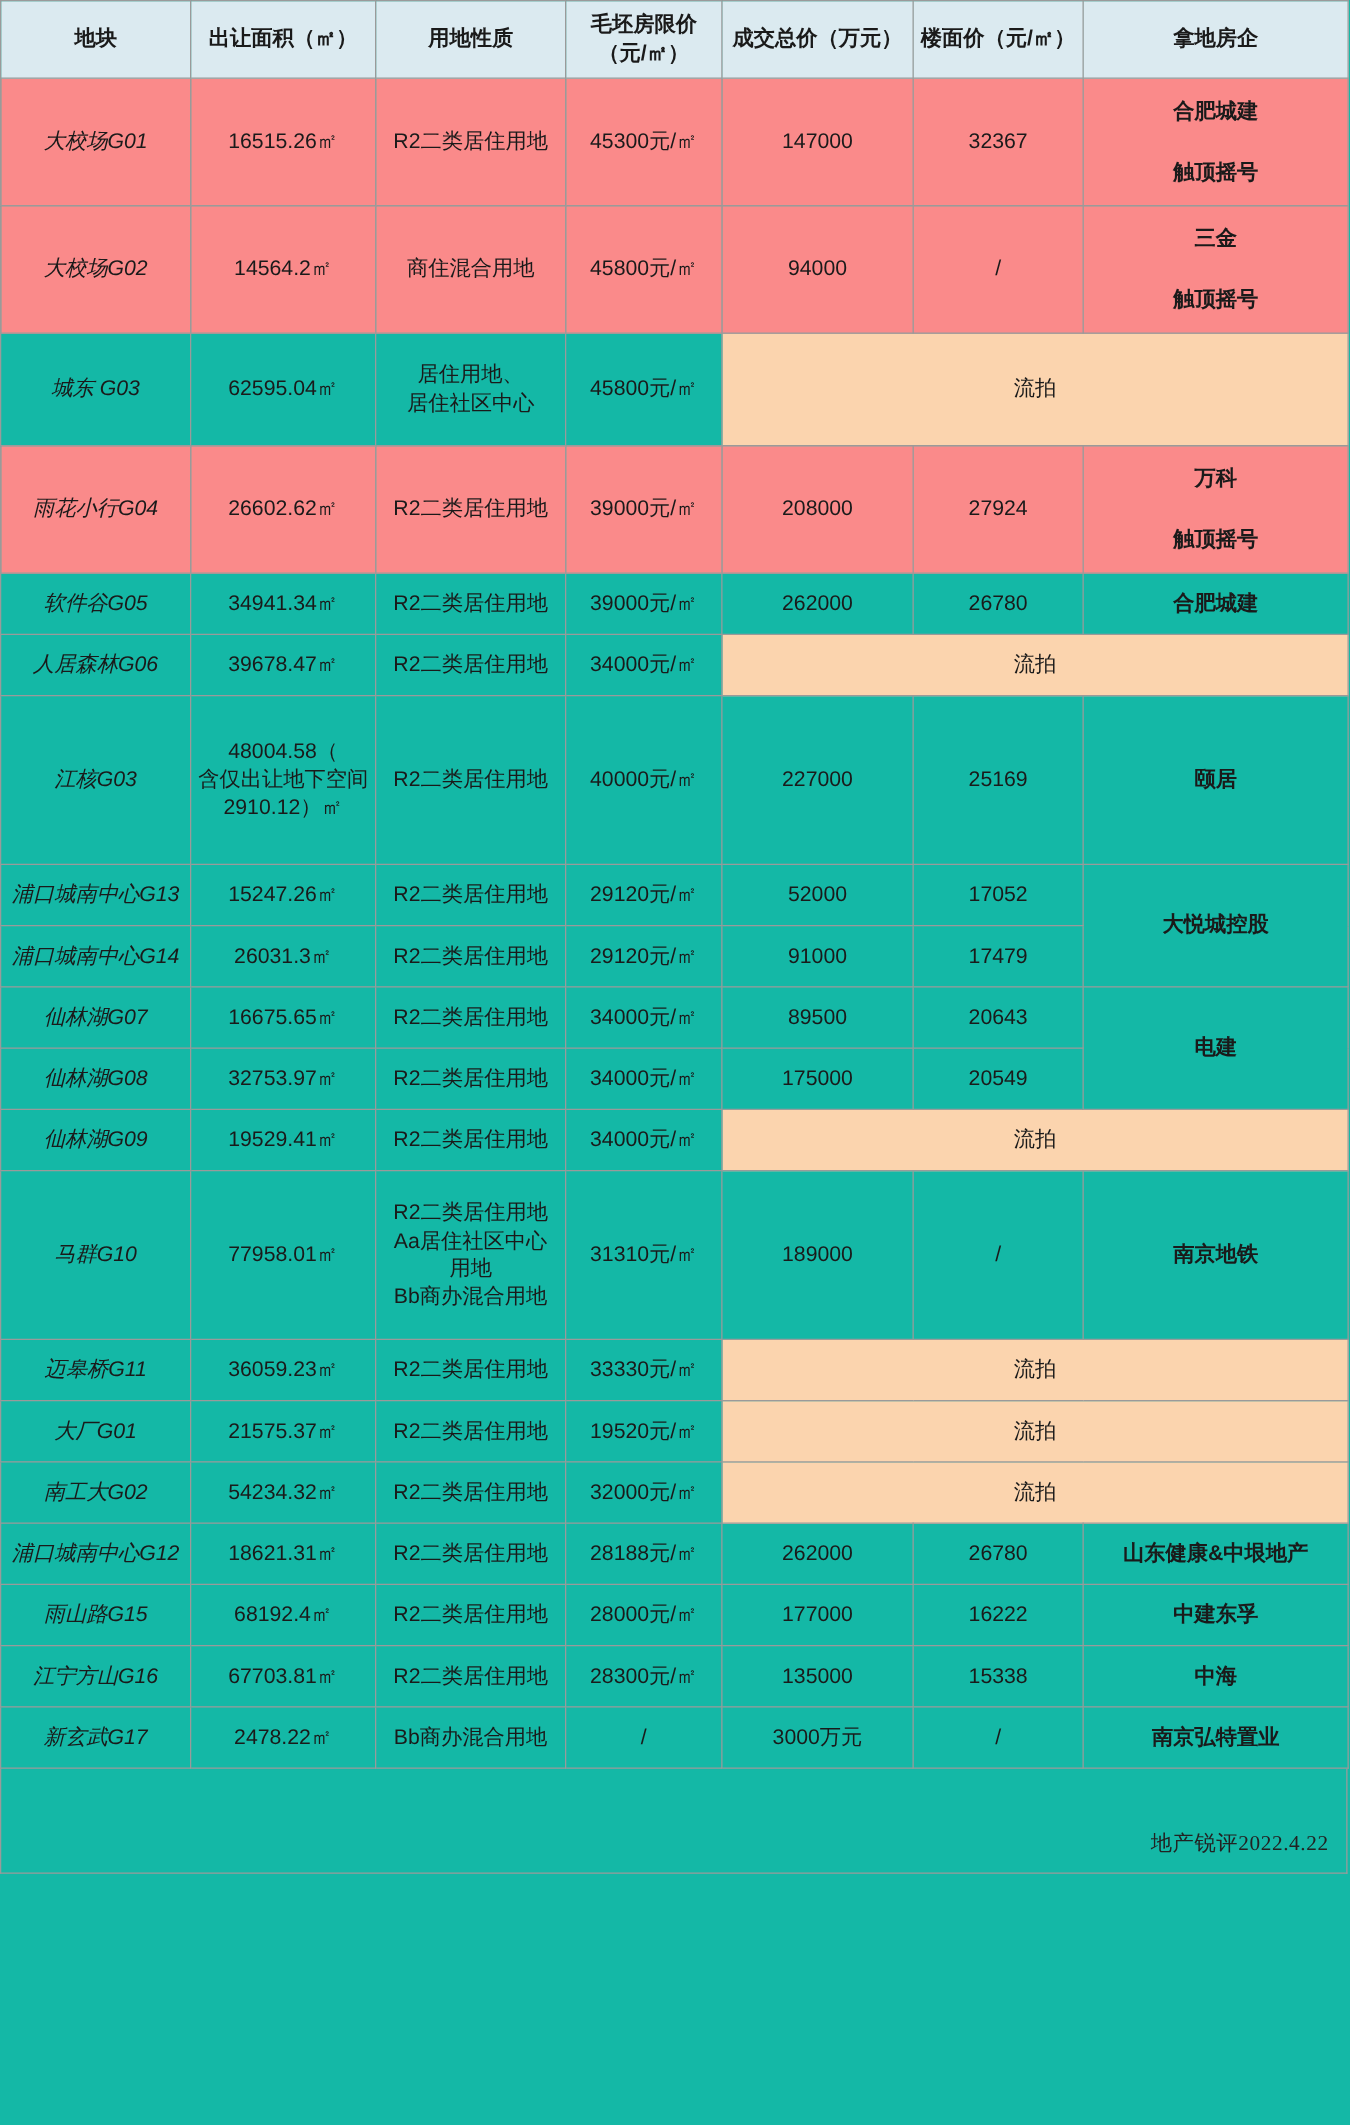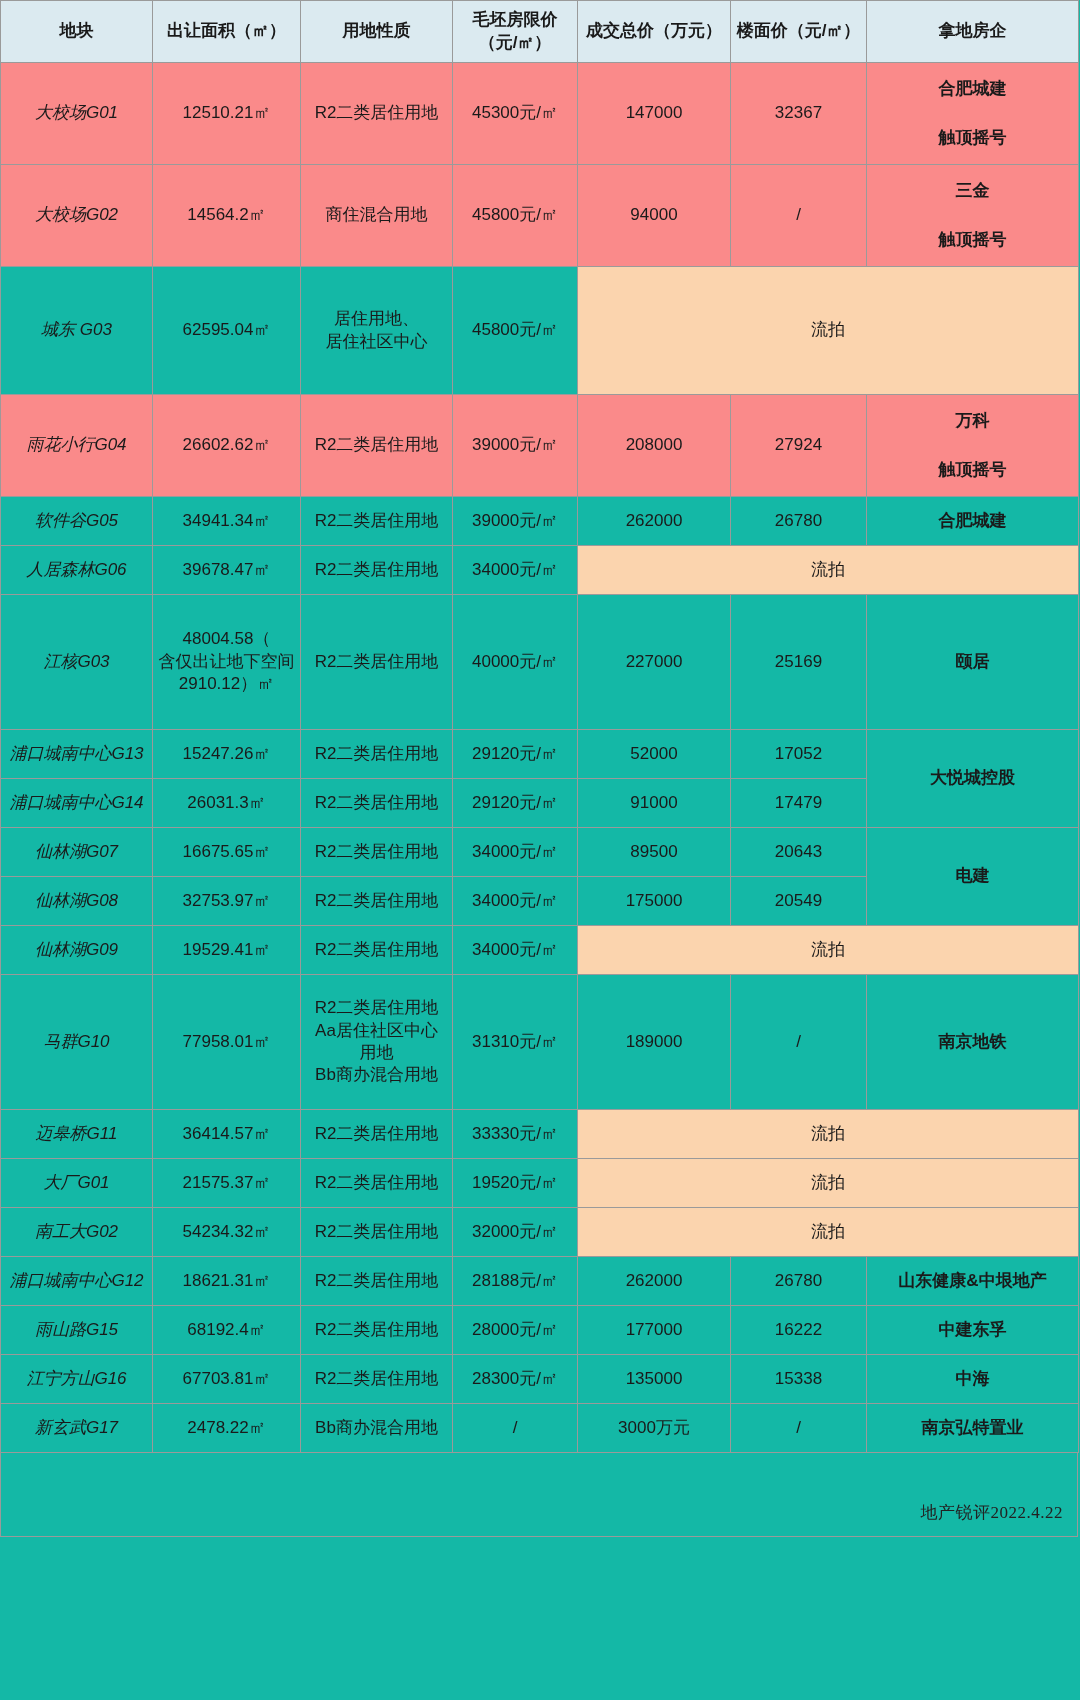--- a/index.html
+++ b/index.html
@@ -71,21 +71,21 @@
   tr.hot td.company .co-line2 { display: block; margin-top: 26px; }
   tr.hot td.company .co-line1 { display: block; }
   
   td.failed {
     background: #fbd4ae;
     font-weight: normal;
     font-size: 19px;
     color: #1a1a1a;
   }
   tr.tall { height: 102px; }
-  tr.xtall { height: 128px; padding-left: 40px; }
+  tr.xtall { height: 90px; padding-left: 40px; }
   tr.xxtall { height: 135px; }
   .multiline { white-space: pre-line; }
   .footer {
     width: 1078px;
     border-left: 1px solid #9a9a9a;
     border-right: 1px solid #9a9a9a;
     border-bottom: 1px solid #9a9a9a;
     height: 84px;
     text-align: right;
     padding: 48px 14px 0 0;
@@ -116,21 +116,21 @@
         <th>用地性质</th>
         <th>毛坯房限价（元/㎡）</th>
         <th>成交总价（万元）</th>
         <th>楼面价（元/㎡）</th>
         <th>拿地房企</th>
       </tr>
     </thead>
     <tbody id="tbody">
         <tr class="hot tall">
           <td class="plot">大校场G01</td>
-          <td class="area">12510.21㎡</td>
+          <td class="area">16515.26㎡</td>
           <td class="usetype">R2二类居住用地</td>
           <td class="price">45300元/㎡</td>
           <td class="total">147000</td>
           <td class="floor">32367</td>
           <td class="company">
             <span class="co-line1">合肥城建</span>
             <span class="co-line2">触顶摇号</span>
           </td>
         </tr>
         <tr class="hot tall">
@@ -240,21 +240,21 @@
 Aa居住社区中心
 用地
 Bb商办混合用地</td>
           <td class="price">31310元/㎡</td>
           <td class="total">189000</td>
           <td class="floor">/</td>
           <td class="company">南京地铁</td>
         </tr>
         <tr>
           <td class="plot">迈皋桥G11</td>
-          <td class="area">36414.57㎡</td>
+          <td class="area">36059.23㎡</td>
           <td class="usetype">R2二类居住用地</td>
           <td class="price">33330元/㎡</td>
           <td class="failed" colspan="3">流拍</td>
         </tr>
         <tr>
           <td class="plot">大厂G01</td>
           <td class="area">21575.37㎡</td>
           <td class="usetype">R2二类居住用地</td>
           <td class="price">19520元/㎡</td>
           <td class="failed" colspan="3">流拍</td>

